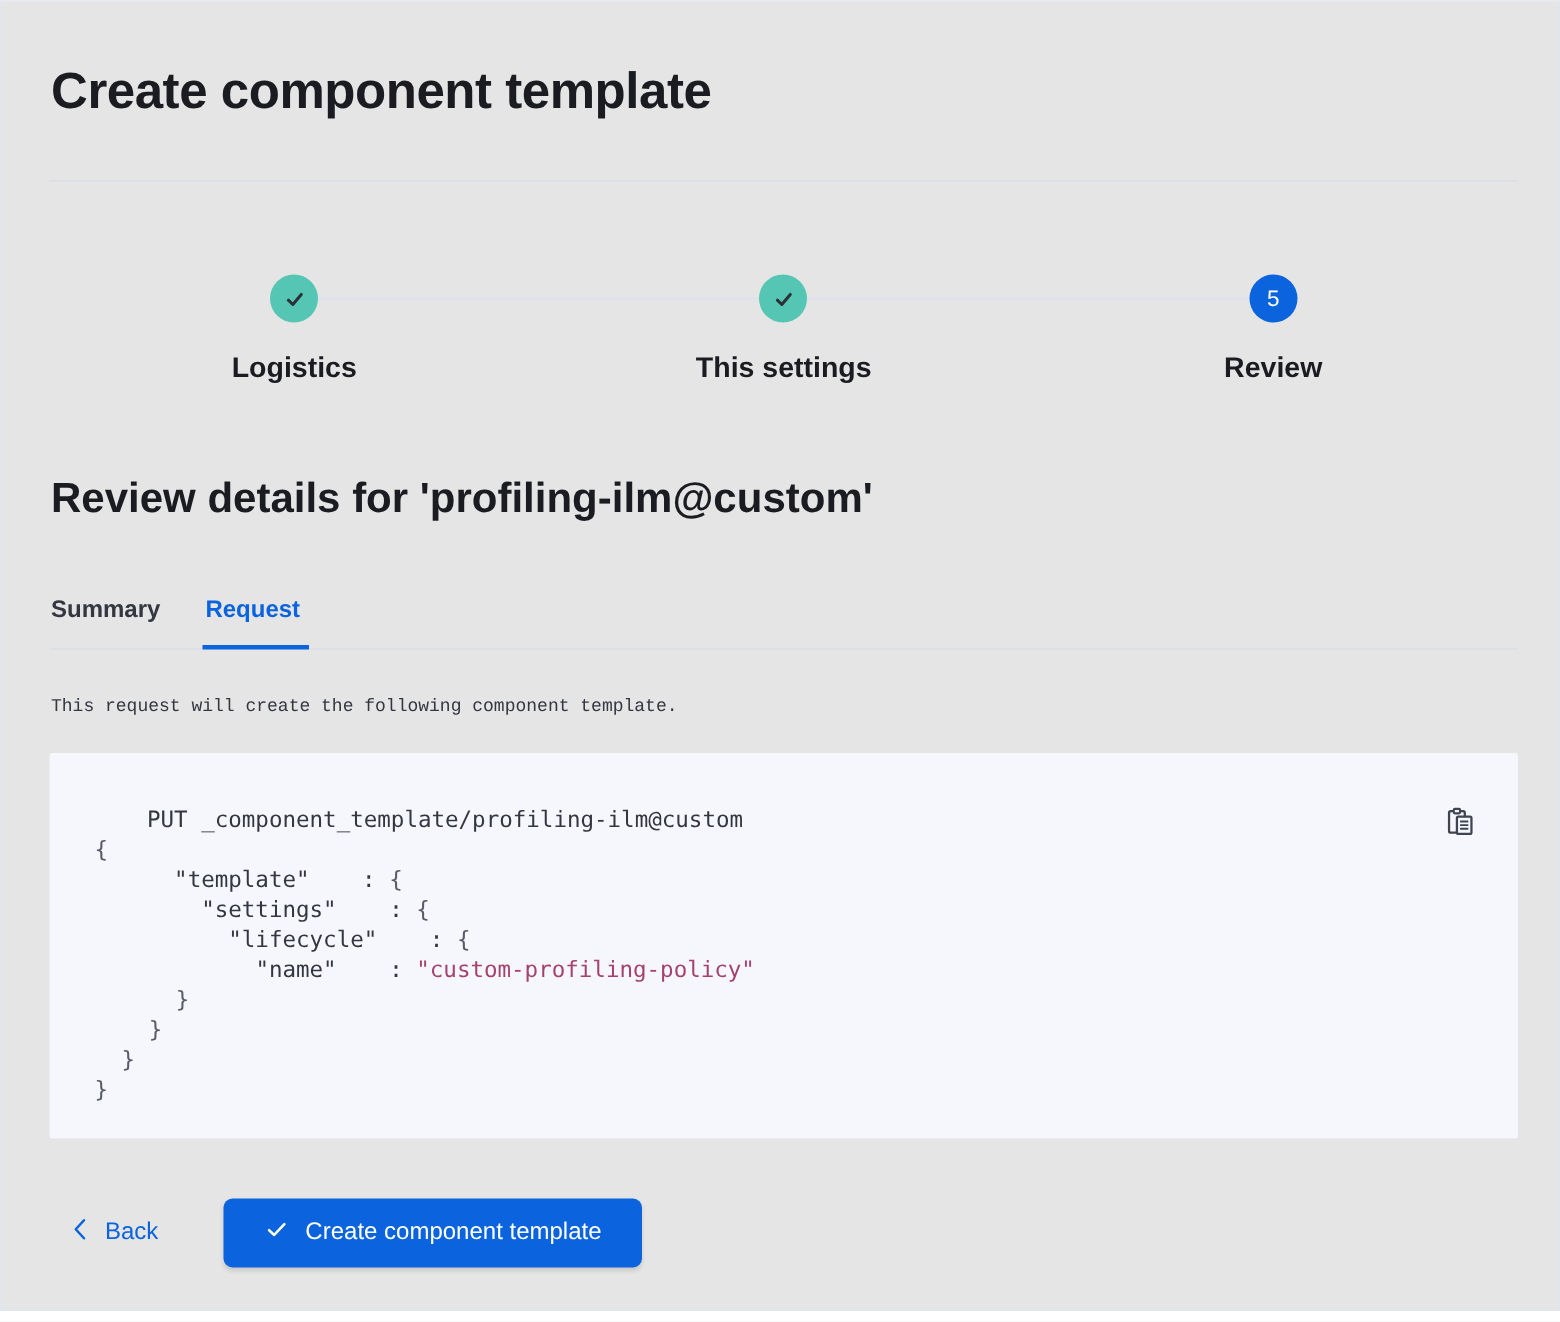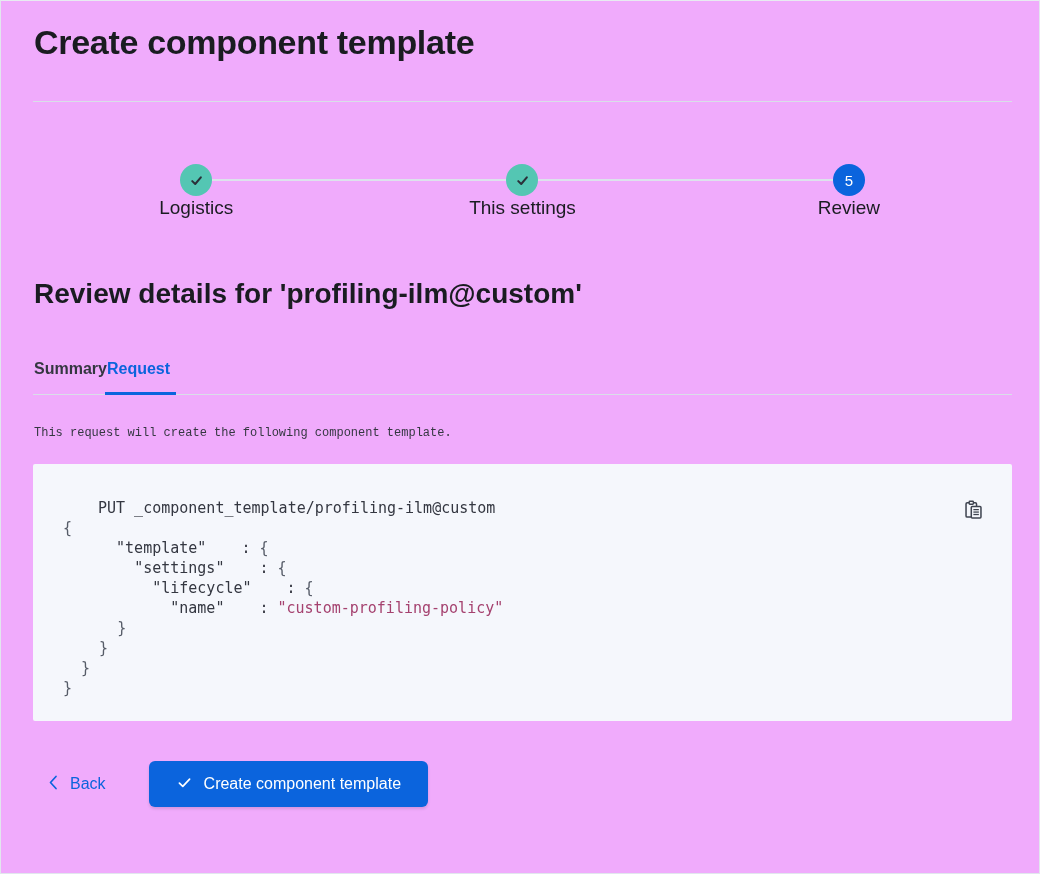--- a/index.html
+++ b/index.html
@@ -6,24 +6,24 @@
   html, body { margin: 0; padding: 0; background: #fff; }
   body {
     width: 1040px; height: 881px;
     font-family: "Liberation Sans", sans-serif;
     color: #343741;
     position: relative;
   }
   .panel {
     position: absolute; left: 0; top: 0;
     width: 1040px; height: 874px;
-    background: #f0abfc;
+    background: #e5e5e5;
     border: 1px solid #e2e6ee;
     border-top-color: #e8ebf1;
-    padding: 21px 27px 0 32px;
+    padding: 40px 27px 0 32px;
     overflow: hidden;
   }
   
   .page-title {
     margin: 0; padding-left: 1px;
     font-size: 34px; line-height: 41px; font-weight: 700;
     color: #1a1c21; letter-spacing: -0.3px;
   }
   .rule {
     border: none; border-top: 1px solid #d9dee8;
@@ -43,31 +43,31 @@
     width: 32px; height: 32px; border-radius: 50%;
     display: flex; align-items: center; justify-content: center;
     position: relative; z-index: 1;
   }
   .step-circle.complete { background: var(--success-teal, #54c6b3); }
   .step-circle.current {
     background: var(--primary, #0b64dd);
     color: #fff; font-size: 15px; font-weight: 500;
   }
   .step-label {
-    margin-top: 0; font-size: 19px; line-height: 23px;
-    font-weight: 400; color: #1a1c21; text-align: center;
+    margin-top: 19px; font-size: 19px; line-height: 23px;
+    font-weight: 700; color: #1a1c21; text-align: center;
   }
   
   .review-heading {
     margin: 58px 0 0 0; padding-left: 1px;
     font-size: 28px; line-height: 34px; font-weight: 700; color: #1a1c21;
   }
   
   .tabs {
-    display: flex; margin-top: 46px;
+    display: flex; gap: 30px; margin-top: 46px;
     border-bottom: 1px solid #d9dee8; padding-left: 1px;
   }
   .tab {
     position: relative; padding-bottom: 13px;
     font-size: 16px; line-height: 24px; font-weight: 700;
     color: #343741; cursor: pointer;
   }
   .tab.selected { color: var(--primary, #0b64dd); }
   .tab.selected::after {
     content: ""; position: absolute; left: -2px; right: -6px; bottom: -1px;

